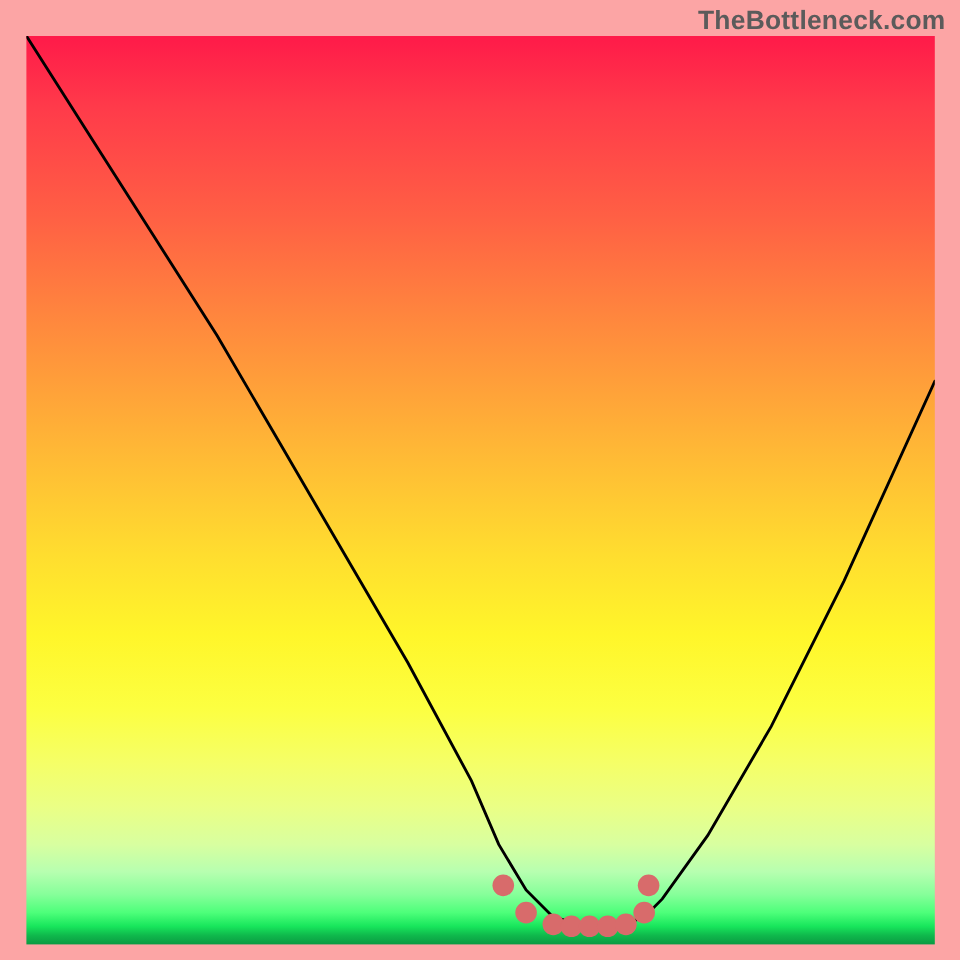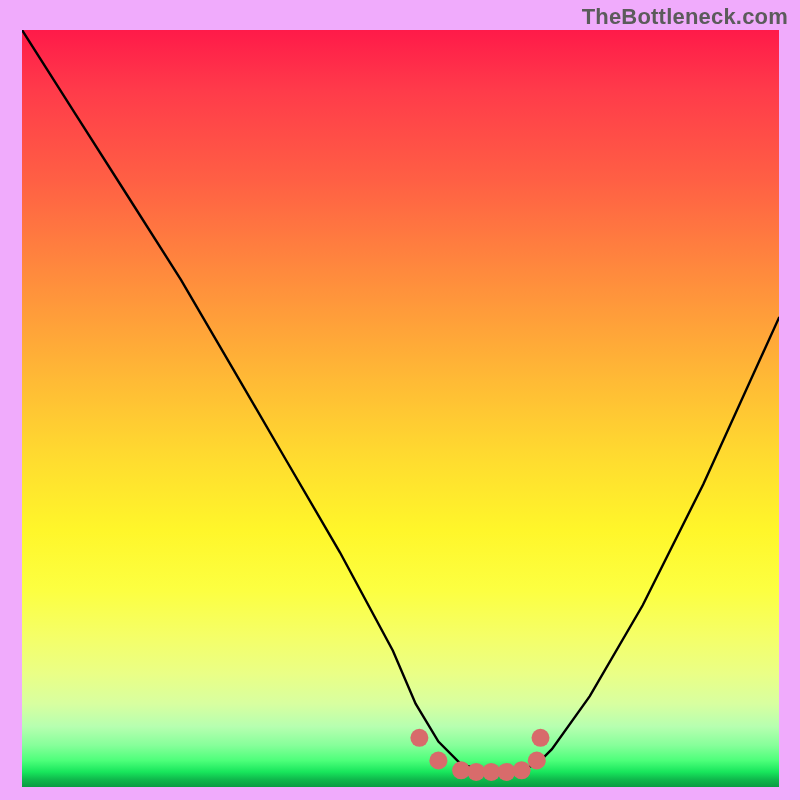--- a/index.html
+++ b/index.html
@@ -1,21 +1,21 @@
 <!DOCTYPE html>
 <html><head>
 <meta charset="utf-8">
 <style>
   * { margin: 0; padding: 0; box-sizing: border-box; }
   html, body { width: 800px; height: 800px; overflow: hidden; background: #000; }
   .frame {
     position: relative;
     width: 800px;
     height: 800px;
-    background: #f0abfc;
+    background: #fca5a5;
   }
   .attribution {
     position: absolute;
     top: 4px;
     right: 12px;
     font-family: Arial, Helvetica, sans-serif;
     font-size: 22px;
     font-weight: 600;
     color: #5b5b5b;
     letter-spacing: 0.2px;

